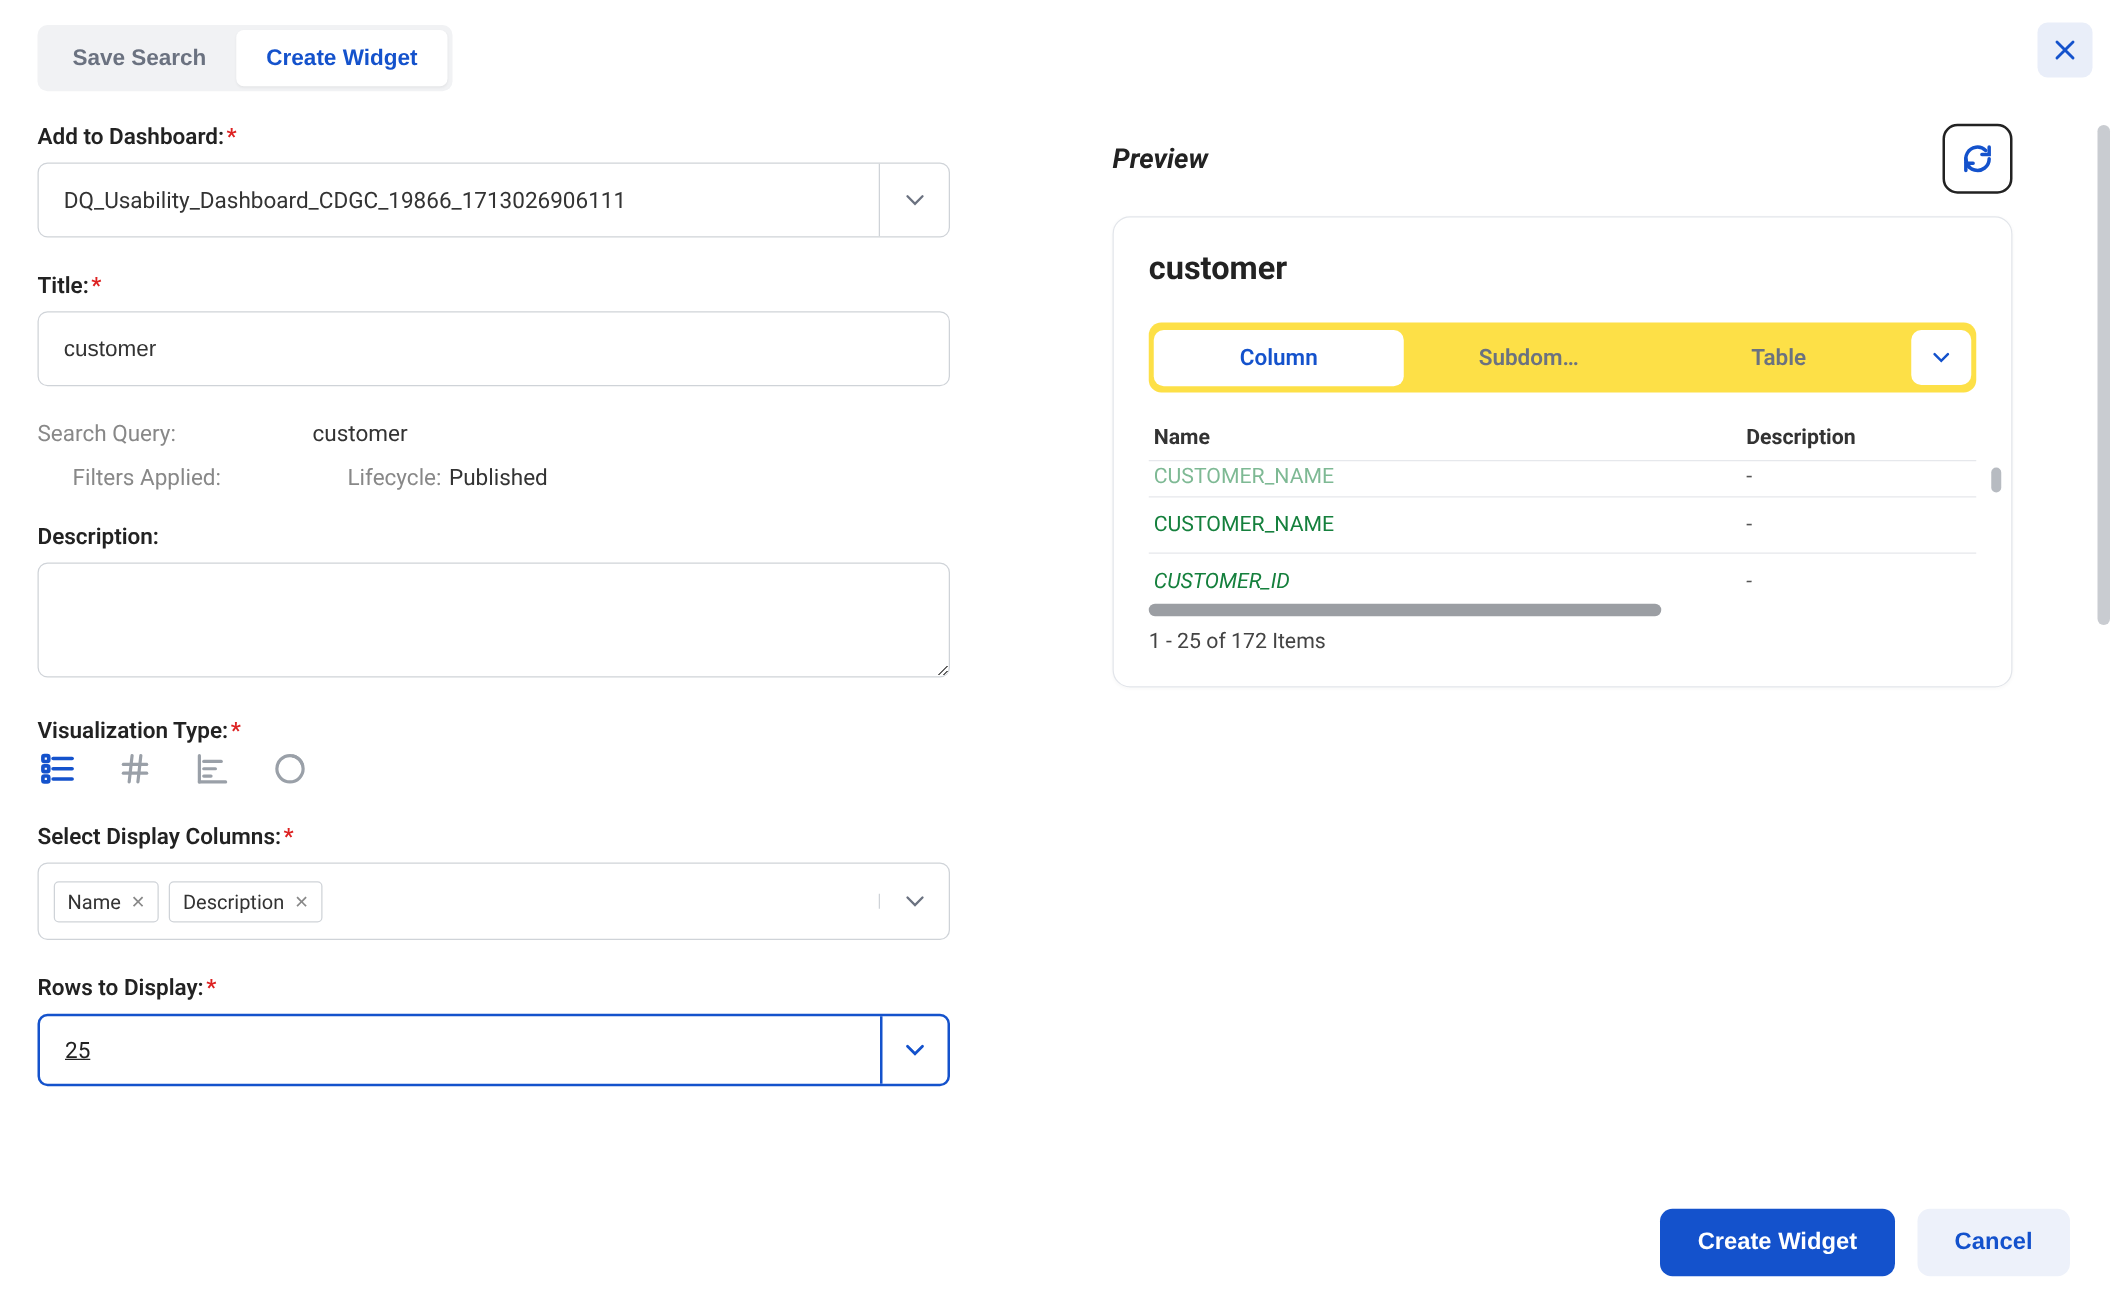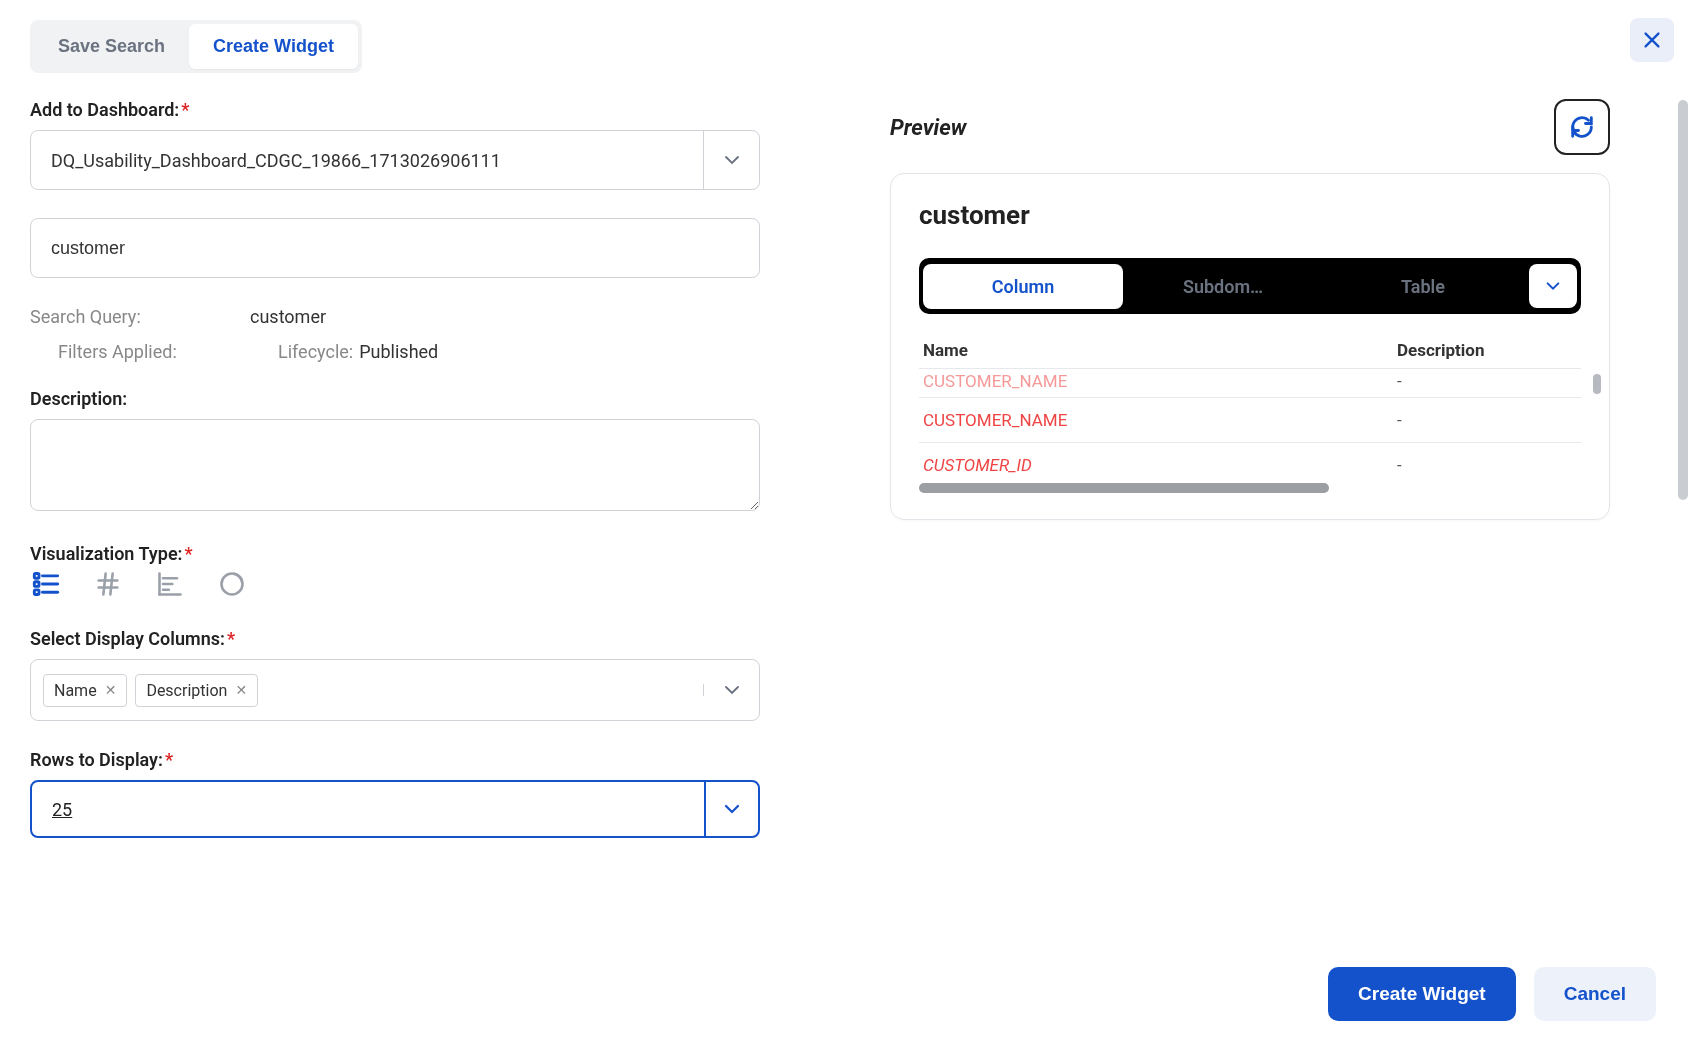--- a/index.html
+++ b/index.html
@@ -162,21 +162,21 @@
     display:flex; align-items:center; justify-content:center; cursor:pointer;
     background:#fff;
   }
   .preview-card {
     border:1px solid #e2e5ea; border-radius:14px;
     padding:26px 28px;
     box-shadow: 0 1px 3px rgba(0,0,0,0.03);
   }
   .preview-title { font-size:26px; font-weight:700; margin-bottom:28px; }
   .filter-tabs {
-    background:#000000; border-radius:10px;
+    background:#fde047; border-radius:10px;
     display:flex; align-items:center;
     padding:4px; margin-bottom:18px;
     height:56px;
   }
   .filter-tabs .ftab {
     flex:1; text-align:center; padding:12px 6px;
     color:#6b7280; font-weight:600; font-size:18px;
     border-radius:8px; cursor:pointer;
     white-space:nowrap; overflow:hidden; text-overflow:ellipsis;
   }
@@ -191,21 +191,21 @@
     display:flex; padding:8px 4px;
     font-weight:700; font-size:17px; color:#333;
   }
   .col-name { flex:1; }
   .col-desc { width:180px; }
   .table-row {
     display:flex; padding:12px 4px;
     border-top:1px solid #e6e8ec;
     font-size:17px;
   }
-  .table-row .col-name { color:#ef4444; cursor:pointer; }
+  .table-row .col-name { color:#15803d; cursor:pointer; }
   .table-row.cut .col-name { opacity:0.55; }
   .table-row .col-desc { color:#555; }
   .scroll-h {
     height:10px; background:#9b9ea3; border-radius:5px;
     width:62%; margin-top:4px;
   }
   .pager { margin-top:10px; color:#444; font-size:17px; }
   .footer {
     position:absolute; bottom:20px; right:36px;
     display:flex; gap:18px;
@@ -256,20 +256,21 @@
           <div class="value">DQ_Usability_Dashboard_CDGC_19866_1713026906111</div>
           <div class="chev">
             <svg width="18" height="12" viewBox="0 0 24 16" fill="none" stroke="#6b7280" stroke-width="2.5" stroke-linecap="round">
                 <path d="M4 4 L12 12 L20 4"></path>
               </svg>
           </div>
         </div>
       </div>
 
       <div class="field-group">
+        <label class="field-label"><span>Title:</span><span class="req">*</span></label>
         <input class="text-input" value="customer" style="">
       </div>
 
       <div class="kv-row">
         <span class="k">Search Query:</span>
         <span class="v">customer</span>
       </div>
       <div class="kv-row" style="margin-bottom:26px;margin-left:28px;">
         <span class="k">Filters Applied:</span>
         <span class="v-gray">Lifecycle:</span>
@@ -394,20 +395,21 @@
         </div>
         <div class="table-row">
           <div class="col-name">CUSTOMER_NAME</div>
           <div class="col-desc">-</div>
         </div>
         <div class="table-row" style="border-bottom:none; padding-bottom:4px;font-style:italic;">
           <div class="col-name">CUSTOMER_ID</div>
           <div class="col-desc">-</div>
         </div>
         <div class="scroll-h"></div>
+        <div class="pager">1 - 25 of 172 Items</div>
       </div>
     </div>
   </div>
 </div>
 
 <div class="footer">
   <button class="btn-primary">Create Widget</button>
   <button class="btn-secondary">Cancel</button>
 </div>
 

